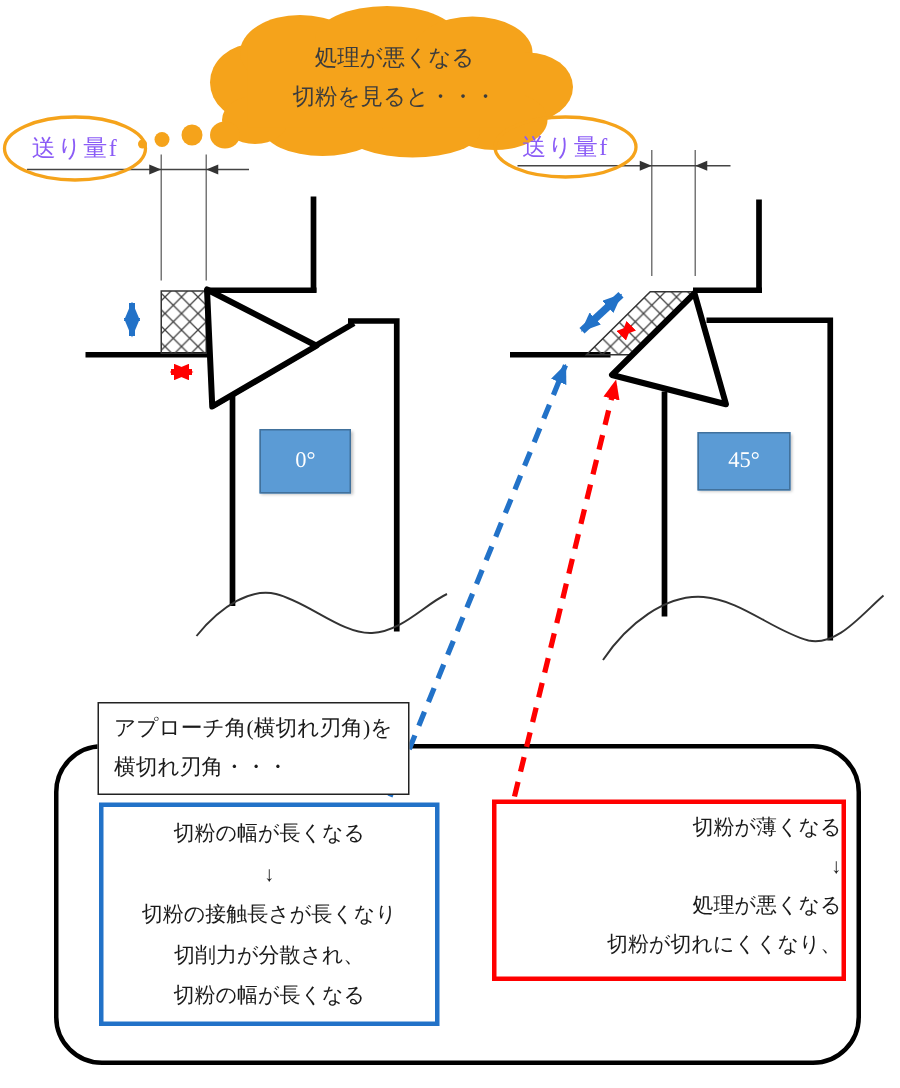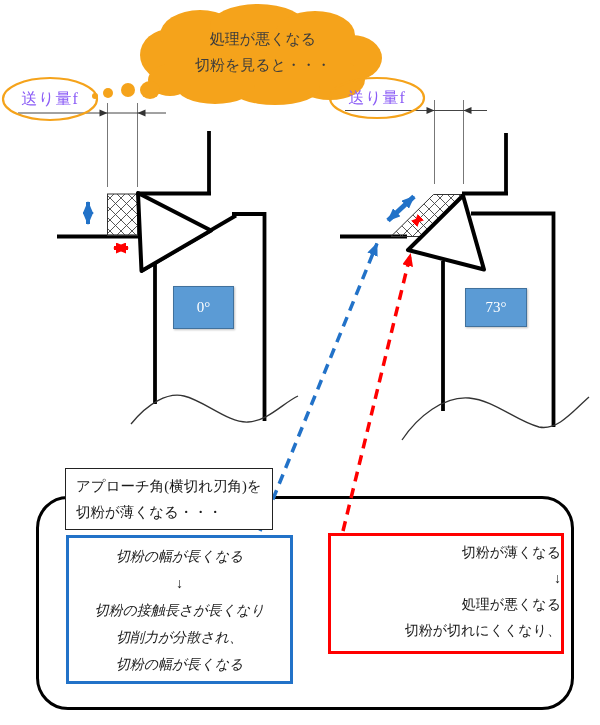--- a/index.html
+++ b/index.html
@@ -127,28 +127,28 @@
 
   <div class="abs cloud-text" style="left:158px;top:26px;">
     <div>処理が悪くなる</div>
     <div>切粉を見ると・・・</div>
   </div>
 
   <div class="abs feed-label" style="left:10px;top:89px;width:80px;">送り量f</div>
   <div class="abs feed-label" style="left:333px;top:88px;width:88px;">送り量f</div>
 
   <div class="abs angle-badge" style="left:173px;top:286px;width:59px;height:41px;">0°</div>
-  <div class="abs angle-badge" style="left:465px;top:288px;width:60px;height:37px;">73°</div>
+  <div class="abs angle-badge" style="left:465px;top:288px;width:60px;height:37px;">45°</div>
 
   <div class="abs note-box" style="left:28px;top:468px;">
     <div>アプローチ角(横切れ刃角)を</div>
-    <div>切粉が薄くなる・・・</div>
+    <div>横切れ刃角・・・</div>
   </div>
 
-  <div class="abs result-box blue-box" style="left:66px;top:535px;width:221px;height:138px;padding-top:5px;font-style:italic;">
+  <div class="abs result-box blue-box" style="left:66px;top:535px;width:221px;height:138px;padding-top:5px;">
     <div class="ln">切粉の幅が長くなる</div>
     <div class="ln">↓</div>
     <div class="ln">切粉の接触長さが長くなり</div>
     <div class="ln">切削力が分散され、</div>
     <div class="ln">切粉の幅が長くなる</div>
   </div>
 
   <div class="abs result-box red-box" style="left:328px;top:533px;width:230px;height:111px;padding-top:4px;text-align:right;">
     <div class="ln">切粉が薄くなる</div>
     <div class="ln">↓</div>

